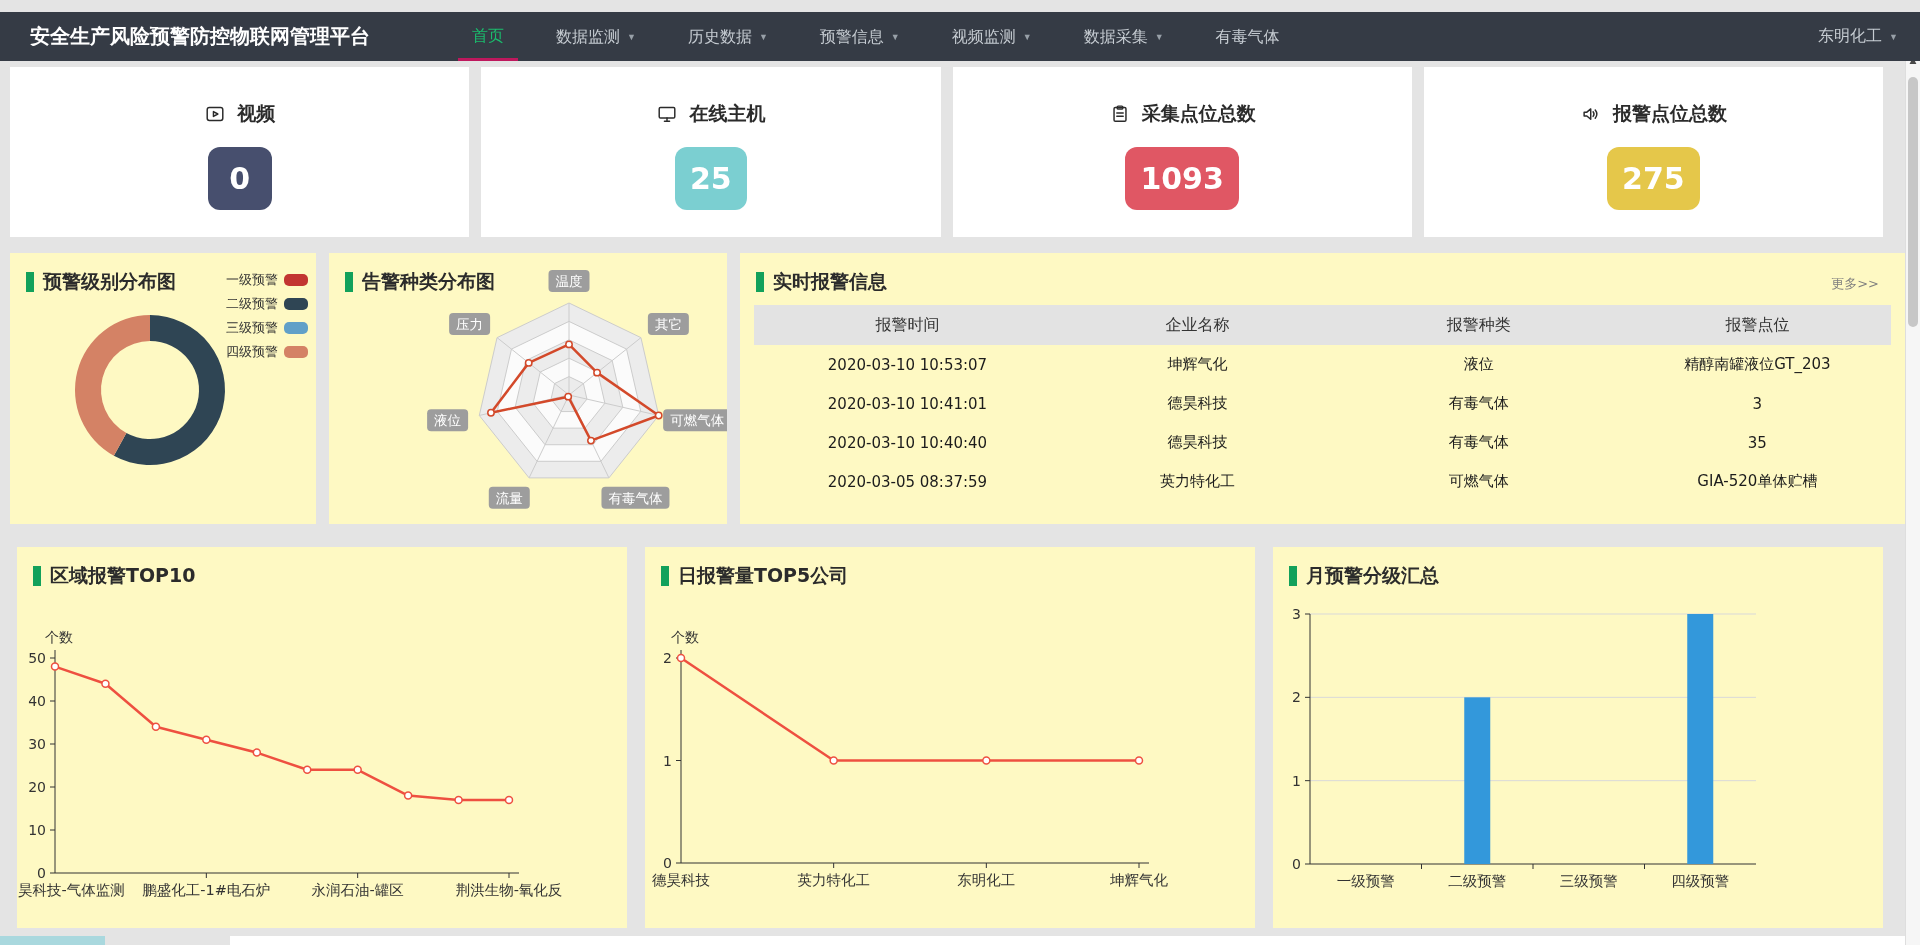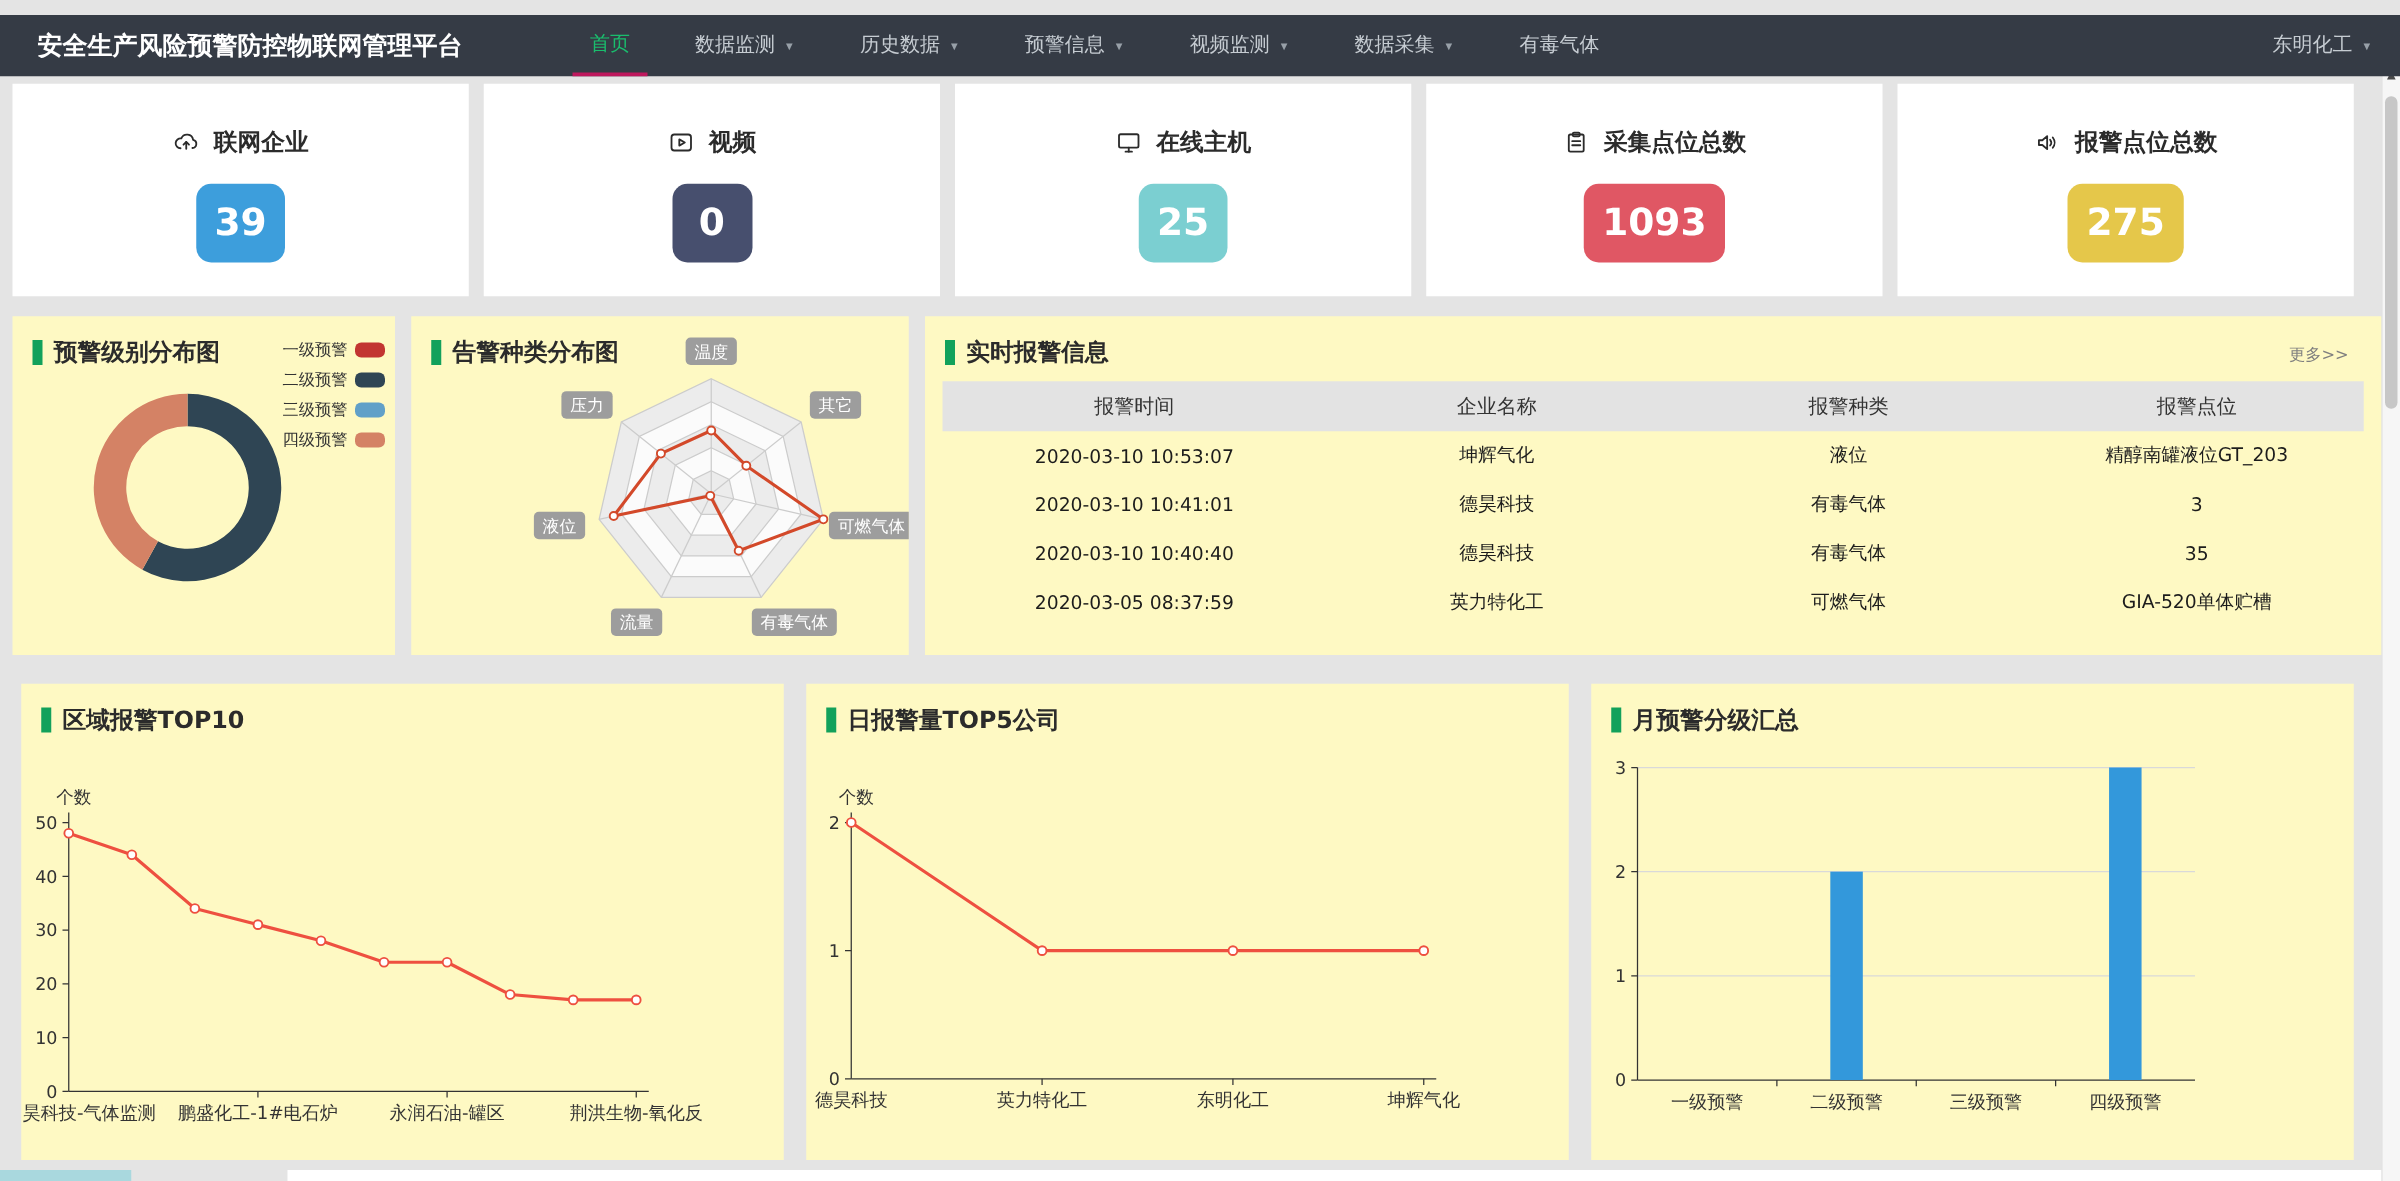--- a/index.html
+++ b/index.html
@@ -119,33 +119,20 @@
     <span class="caret">▼</span>
   </div>
 </nav>
 
 <div class="scrollbar">
   <div class="scroll-up">▲</div>
   <div class="scroll-thumb"></div>
 </div>
 
 <section class="stats-row" id="stats-row">
-    <div class="stat-card">
-      <div class="stat-top">
-        <span>
-          <svg width="22" height="22" viewBox="0 0 24 24" fill="none" stroke="#2b2b2b" stroke-width="1.6" stroke-linecap="round" stroke-linejoin="round">
-            <path d="M7 17a4.3 4.3 0 1 1 .7-8.55A5.4 5.4 0 0 1 18 9.7a3.6 3.6 0 0 1-.6 7.1"></path>
-            <path d="M12 17.5v-6"></path>
-            <path d="M9.6 13.9 12 11.5l2.4 2.4"></path>
-          </svg>
-        </span>
-        <span>联网企业</span>
-      </div>
-      <div class="stat-badge" style="background: rgb(61, 158, 220);">39</div>
-    </div>
     <div class="stat-card">
       <div class="stat-top">
         <span>
           <svg width="22" height="22" viewBox="0 0 24 24" fill="none" stroke="#2b2b2b" stroke-width="1.6" stroke-linecap="round" stroke-linejoin="round">
             <rect x="3.5" y="5" width="17" height="14" rx="2.4"></rect>
             <path d="M10.3 9.3v5.4l4.8-2.7z"></path>
           </svg>
         </span>
         <span>视频</span>
       </div>

